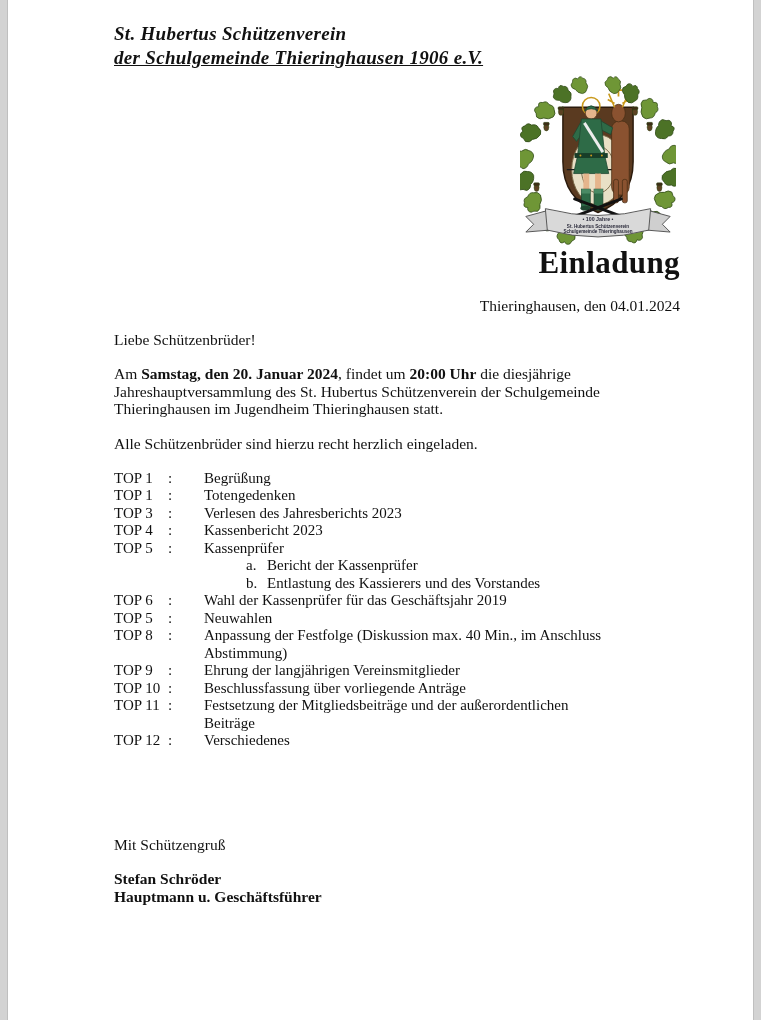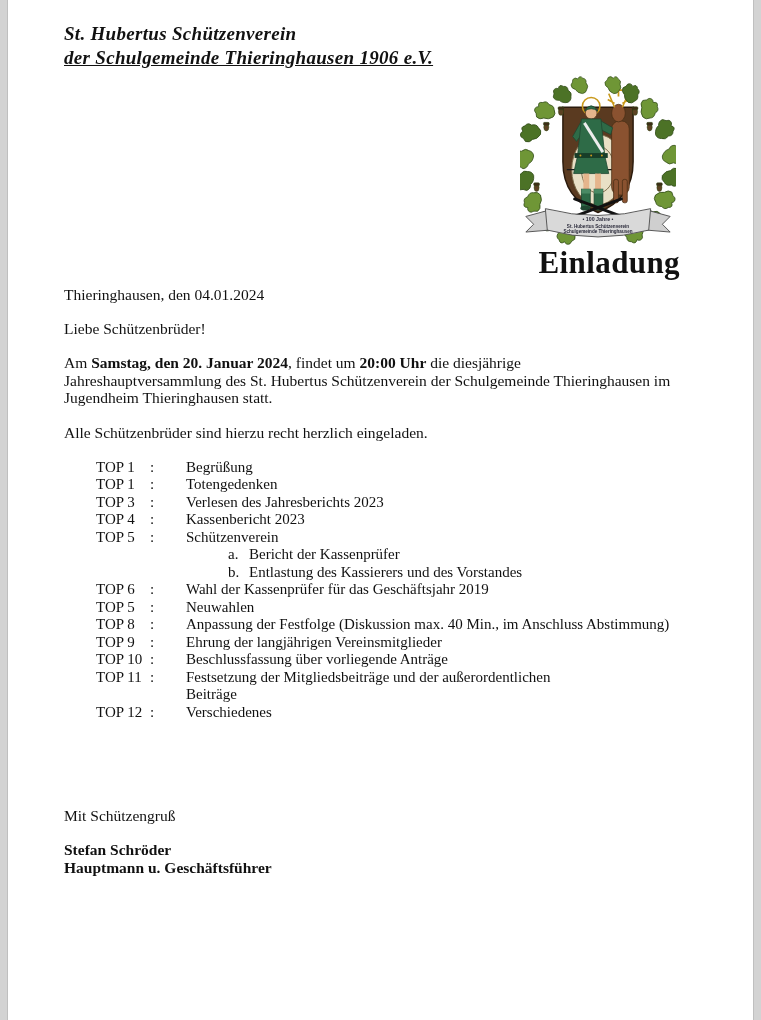--- a/index.html
+++ b/index.html
@@ -11,33 +11,33 @@
   }
   html,body{margin:0;padding:0;background:#fff;}
   .page{
     position:relative;width:761px;height:1020px;overflow:hidden;
     background:var(--paper);color:var(--ink);
     font-family:"Liberation Serif","DejaVu Serif",serif;
   }
   .edge{position:absolute;top:0;bottom:0;width:7px;background:var(--edge);}
   .edge.left{left:0;border-right:1px solid #bfbfbf;}
   .edge.right{right:0;border-left:1px solid #bfbfbf;}
-  .content{position:relative;padding:22px 81px 0 64px;}
+  .content{position:relative;padding:22px 81px 0 114px;}
   .letterhead{position:relative;height:224px;}
   .org-line{font-style:italic;font-weight:bold;font-size:19px;line-height:24px;letter-spacing:.3px;}
   .org-line.u{text-decoration:underline;}
   .crest{position:absolute;top:44px;right:4px;width:156px;height:180px;}
   .title{margin:0;font-size:31px;line-height:34px;font-weight:bold;letter-spacing:.4px;text-align:right;}
-  .dateline{margin-top:6px;font-size:15.5px;line-height:18px;}
+  .dateline{margin-top:17px;text-align:right;font-size:15.5px;line-height:18px;}
   .salutation{margin:16px 0 0;font-size:15.5px;line-height:18px;}
   .para{margin:16px 0 0;font-size:15.5px;line-height:17.5px;}
   .para2{margin:17px 0 0;font-size:15.5px;line-height:18px;}
   .b{font-weight:bold;}
   .agenda-heading{margin:51px 0 0;font-size:15.5px;line-height:18px;font-weight:bold;text-decoration:underline;}
-  .agenda{margin-top:17px;font-size:15px;line-height:17.5px;margin-left:32px;}
+  .agenda{margin-top:17px;font-size:15px;line-height:17.5px;}
   .arow{display:grid;grid-template-columns:54px 36px 1fr;}
   .atext{white-space:pre-line;}
   .subrow{padding-left:132px;}
   .smark{display:inline-block;width:21px;}
   .salute{margin:86px 0 0;font-size:15.5px;line-height:18px;}
   .signer-name{margin:16px 0 0;font-size:15.5px;line-height:18px;font-weight:bold;}
   .signer-role{margin:0;font-size:15.5px;line-height:18px;font-weight:bold;}
   .crest svg text{font-family:"Liberation Sans","DejaVu Sans",sans-serif;fill:var(--bannerText);}
   .l1{fill:var(--leaf1);} .l2{fill:var(--leaf2);}
 </style>
@@ -181,21 +181,21 @@
         <span class="atext">Verlesen des Jahresberichts 2023</span>
       </div>
       <div class="arow">
         <span class="alabel">TOP 4</span>
         <span class="acolon">:</span>
         <span class="atext">Kassenbericht 2023</span>
       </div>
       <div class="arow">
         <span class="alabel">TOP 5</span>
         <span class="acolon">:</span>
-        <span class="atext">Schützenverein</span>
+        <span class="atext">Kassenprüfer</span>
       </div>
       <div class="subrow">
         <span class="smark">a.</span><span>Bericht der Kassenprüfer</span>
       </div>
       <div class="subrow">
         <span class="smark">b.</span><span>Entlastung des Kassierers und des Vorstandes</span>
       </div>
       <div class="arow">
         <span class="alabel">TOP 6</span>
         <span class="acolon">:</span>

